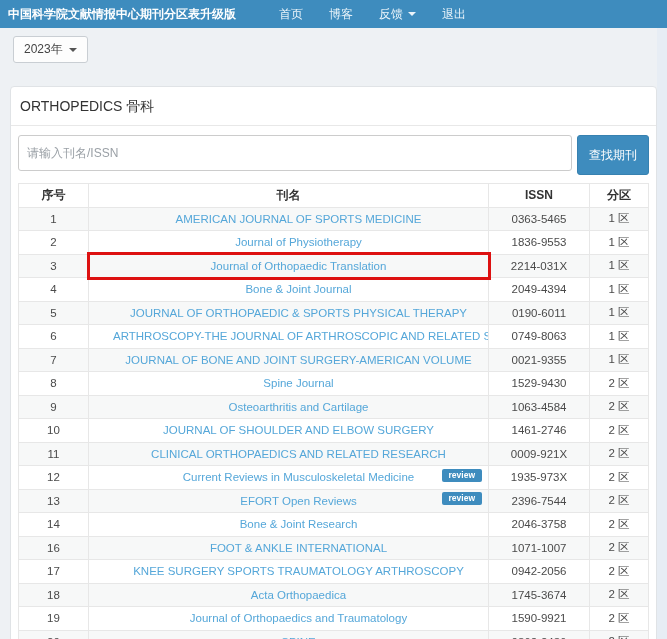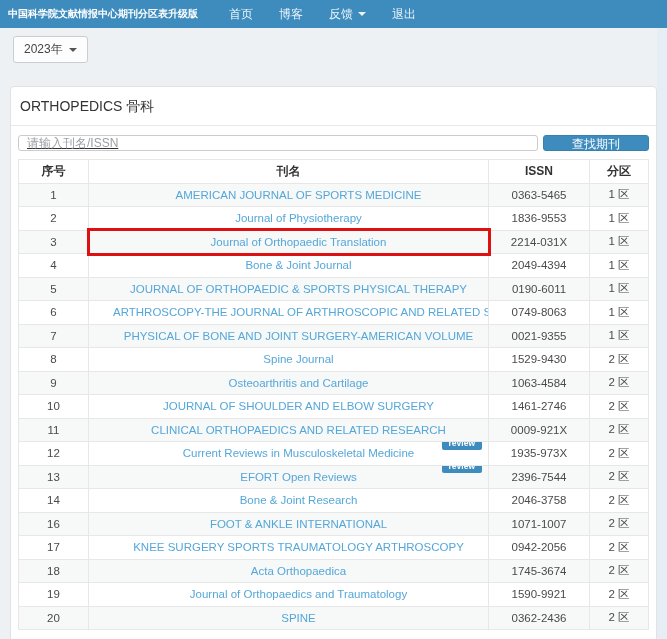--- a/index.html
+++ b/index.html
@@ -12,23 +12,23 @@
   
   .navbar {
     height: 28px;
     background: #3e8cbe;
     display: flex;
     align-items: center;
     padding: 0 8px;
   }
   .navbar .brand {
     color: #ffffff;
-    font-size: 10px;
+    font-size: 12px;
     font-weight: bold;
-    margin-right: 18px;
+    margin-right: 30px;
     white-space: nowrap;
   }
   .navbar .nav-item {
     color: #eaf4fa;
     font-size: 12px;
     padding: 0 13px;
     line-height: 28px;
     cursor: pointer;
     white-space: nowrap;
     display: flex;
@@ -68,34 +68,33 @@
   .panel-title {
     font-size: 14px;
     color: #333;
     padding: 11px 2px 9px 2px;
   }
   .panel-hr { border: none; border-top: 1px solid #e8e8e8; margin: 0 -7px; }
   
   .search-row { display: flex; margin: 9px 0 8px 0; }
   .search-input {
     flex: 1;
-    height: 16px;
+    height: 36px;
     border: 1px solid #ccc;
     border-radius: 3px;
     font-size: 12px;
     padding: 0 8px;
     color: #333;
     outline: none;
-    text-decoration: underline;
   }
   .search-input::placeholder { color: #9aa0a6; }
   .search-btn {
     margin-left: 5px;
-    height: 16px;
-    padding: 0 28px;
+    height: 40px;
+    padding: 0 11px;
     background: #3e8cbe;
     color: #fff;
     border: 1px solid #3781b0;
     border-radius: 3px;
     font-size: 12px;
     cursor: pointer;
     white-space: nowrap;
   }
   
   table.journal-table {
@@ -122,21 +121,21 @@
   .journal-link {
     color: #55a7d9;
     text-decoration: none;
     cursor: pointer;
   }
   td.name-cell { position: relative; padding-left: 24px; }
   td.name-cell.highlight-red { outline: 3px solid #dd1111; outline-offset: -1px; }
   .review-badge {
     position: absolute;
     right: 6px;
-    bottom: 15px;
+    bottom: 7px;
     background: #3e8cbe;
     color: #fff;
     font-size: 8.5px;
     font-weight: bold;
     padding: 1px 7px 2px 7px;
     border-radius: 2px;
     line-height: 10px;
   }
   
   .scroll-strip {
@@ -223,21 +222,21 @@
           <td class="zone">1 区</td>
         </tr>
         <tr>
           <td class="num">6</td>
           <td class="name-cell"><a class="journal-link">ARTHROSCOPY-THE JOURNAL OF ARTHROSCOPIC AND RELATED SURGERY</a></td>
           <td class="issn">0749-8063</td>
           <td class="zone">1 区</td>
         </tr>
         <tr>
           <td class="num">7</td>
-          <td class="name-cell"><a class="journal-link">PHYSICAL OF BONE AND JOINT SURGERY-AMERICAN VOLUME</a></td>
+          <td class="name-cell"><a class="journal-link">JOURNAL OF BONE AND JOINT SURGERY-AMERICAN VOLUME</a></td>
           <td class="issn">0021-9355</td>
           <td class="zone">1 区</td>
         </tr>
         <tr>
           <td class="num">8</td>
           <td class="name-cell"><a class="journal-link">Spine Journal</a></td>
           <td class="issn">1529-9430</td>
           <td class="zone">2 区</td>
         </tr>
         <tr>

